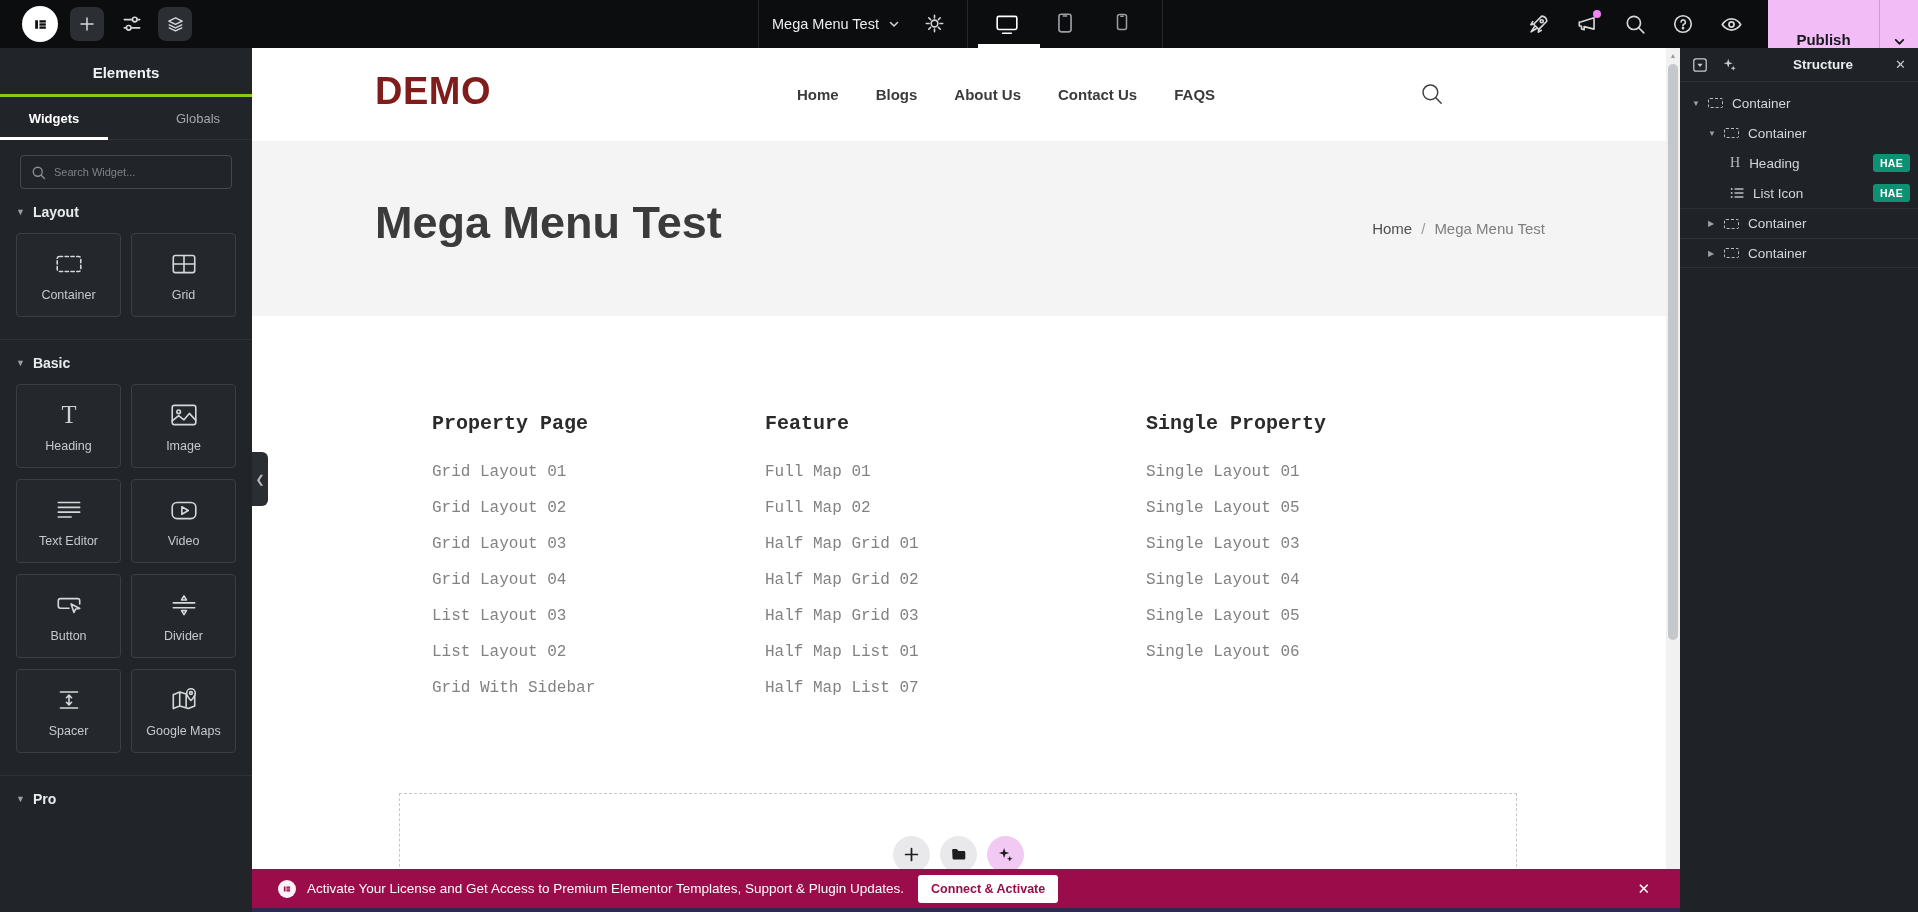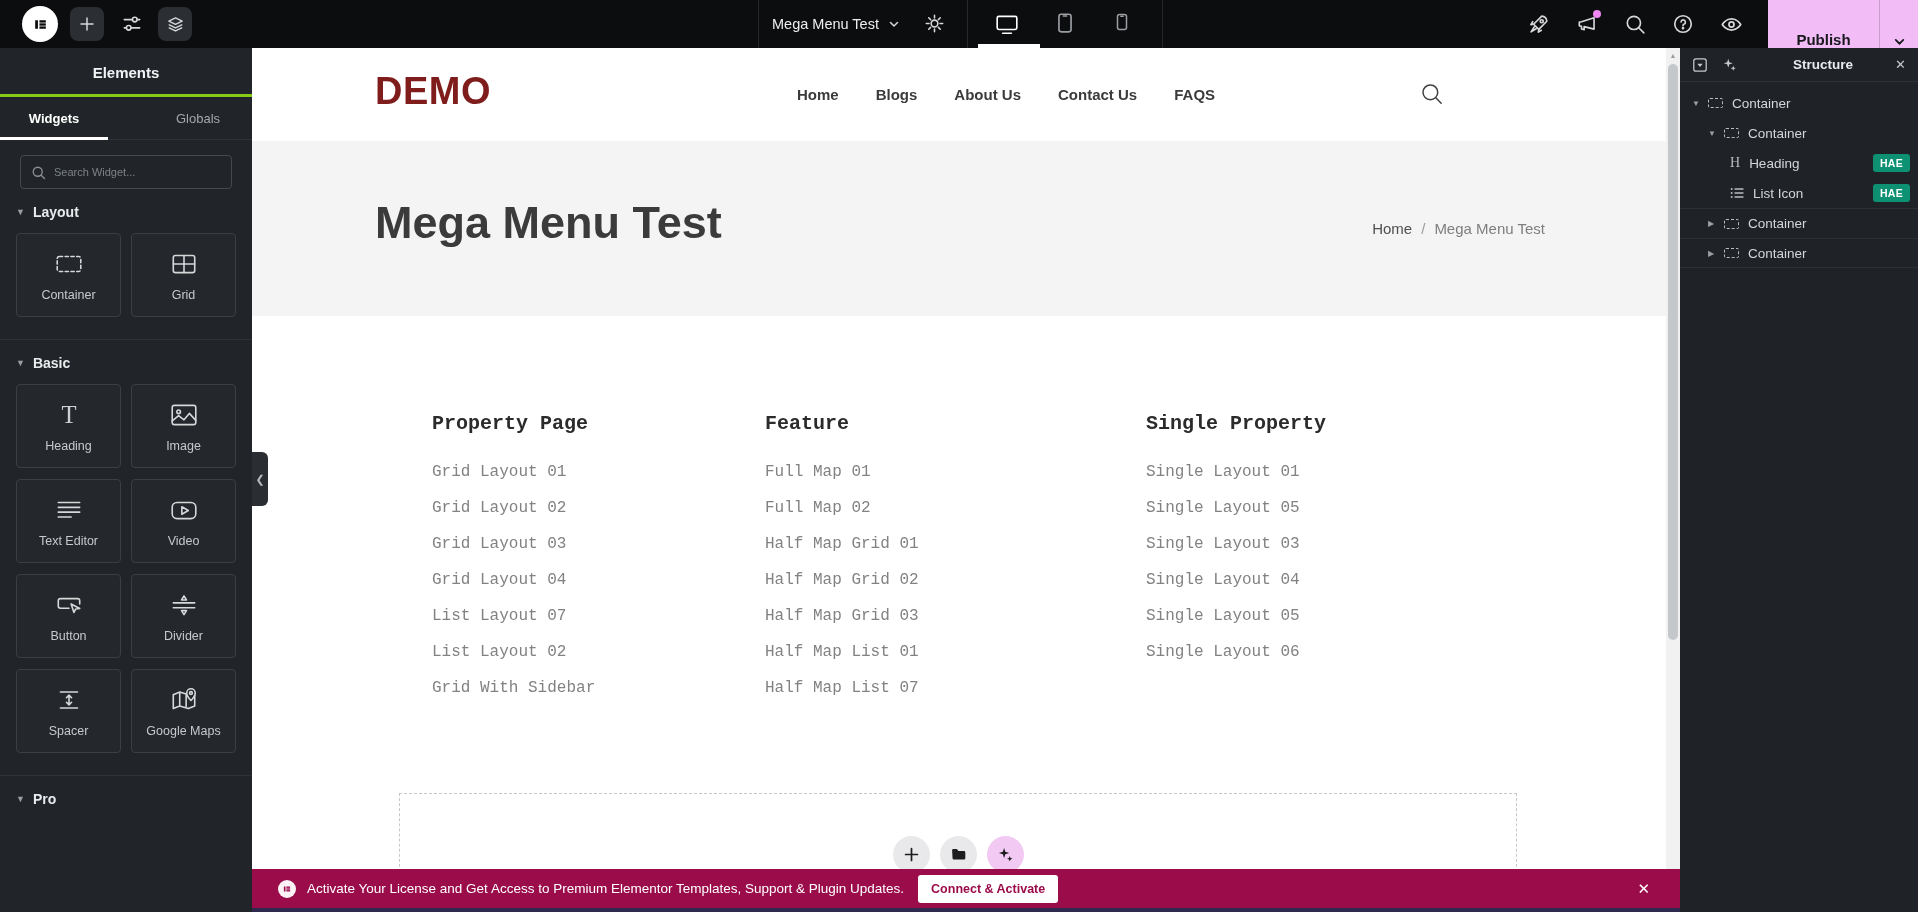--- a/index.html
+++ b/index.html
@@ -376,21 +376,21 @@
     </div>
   </div>
 
   <div class="mm-col" style="left:180px;">
     <h3>Property Page</h3>
     <ul>
       <li>Grid Layout 01</li>
       <li>Grid Layout 02</li>
       <li>Grid Layout 03</li>
       <li>Grid Layout 04</li>
-      <li>List Layout 07</li>
+      <li>List Layout 03</li>
       <li>List Layout 02</li>
       <li>Grid With Sidebar</li>
     </ul>
   </div>
   <div class="mm-col" style="left:513px;">
     <h3>Feature</h3>
     <ul>
       <li>Full Map 01</li>
       <li>Full Map 02</li>
       <li>Half Map Grid 01</li>

